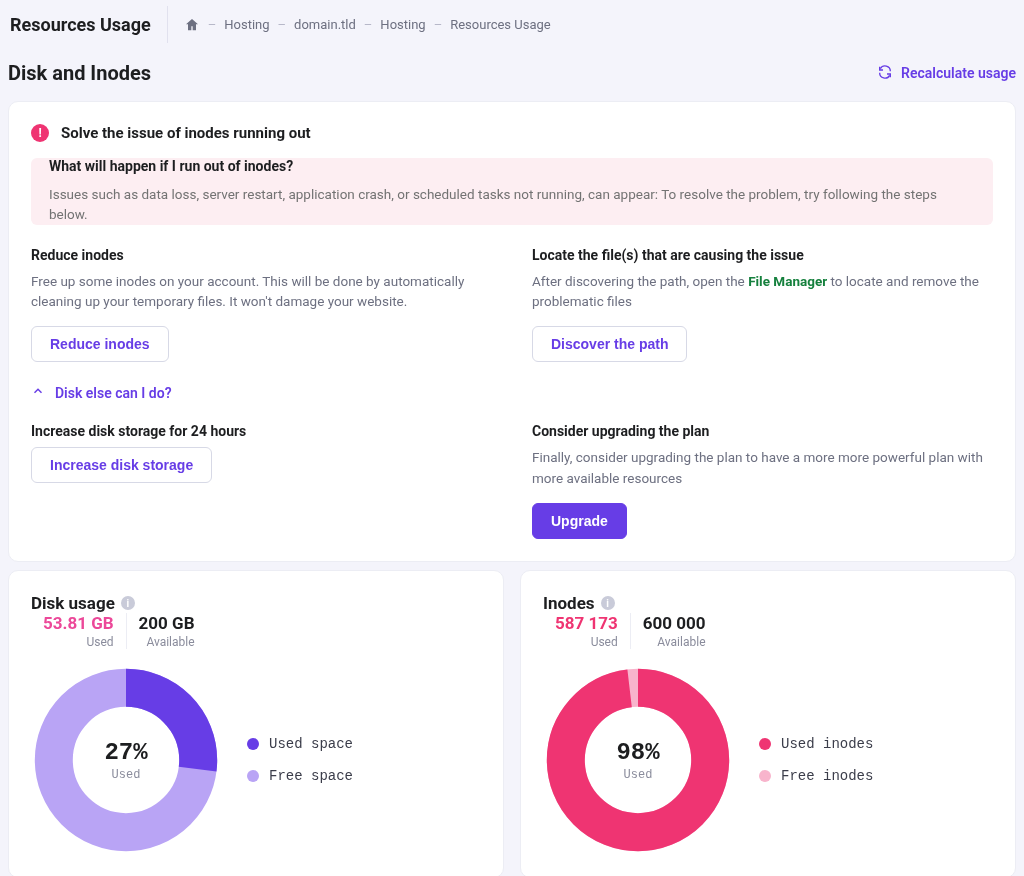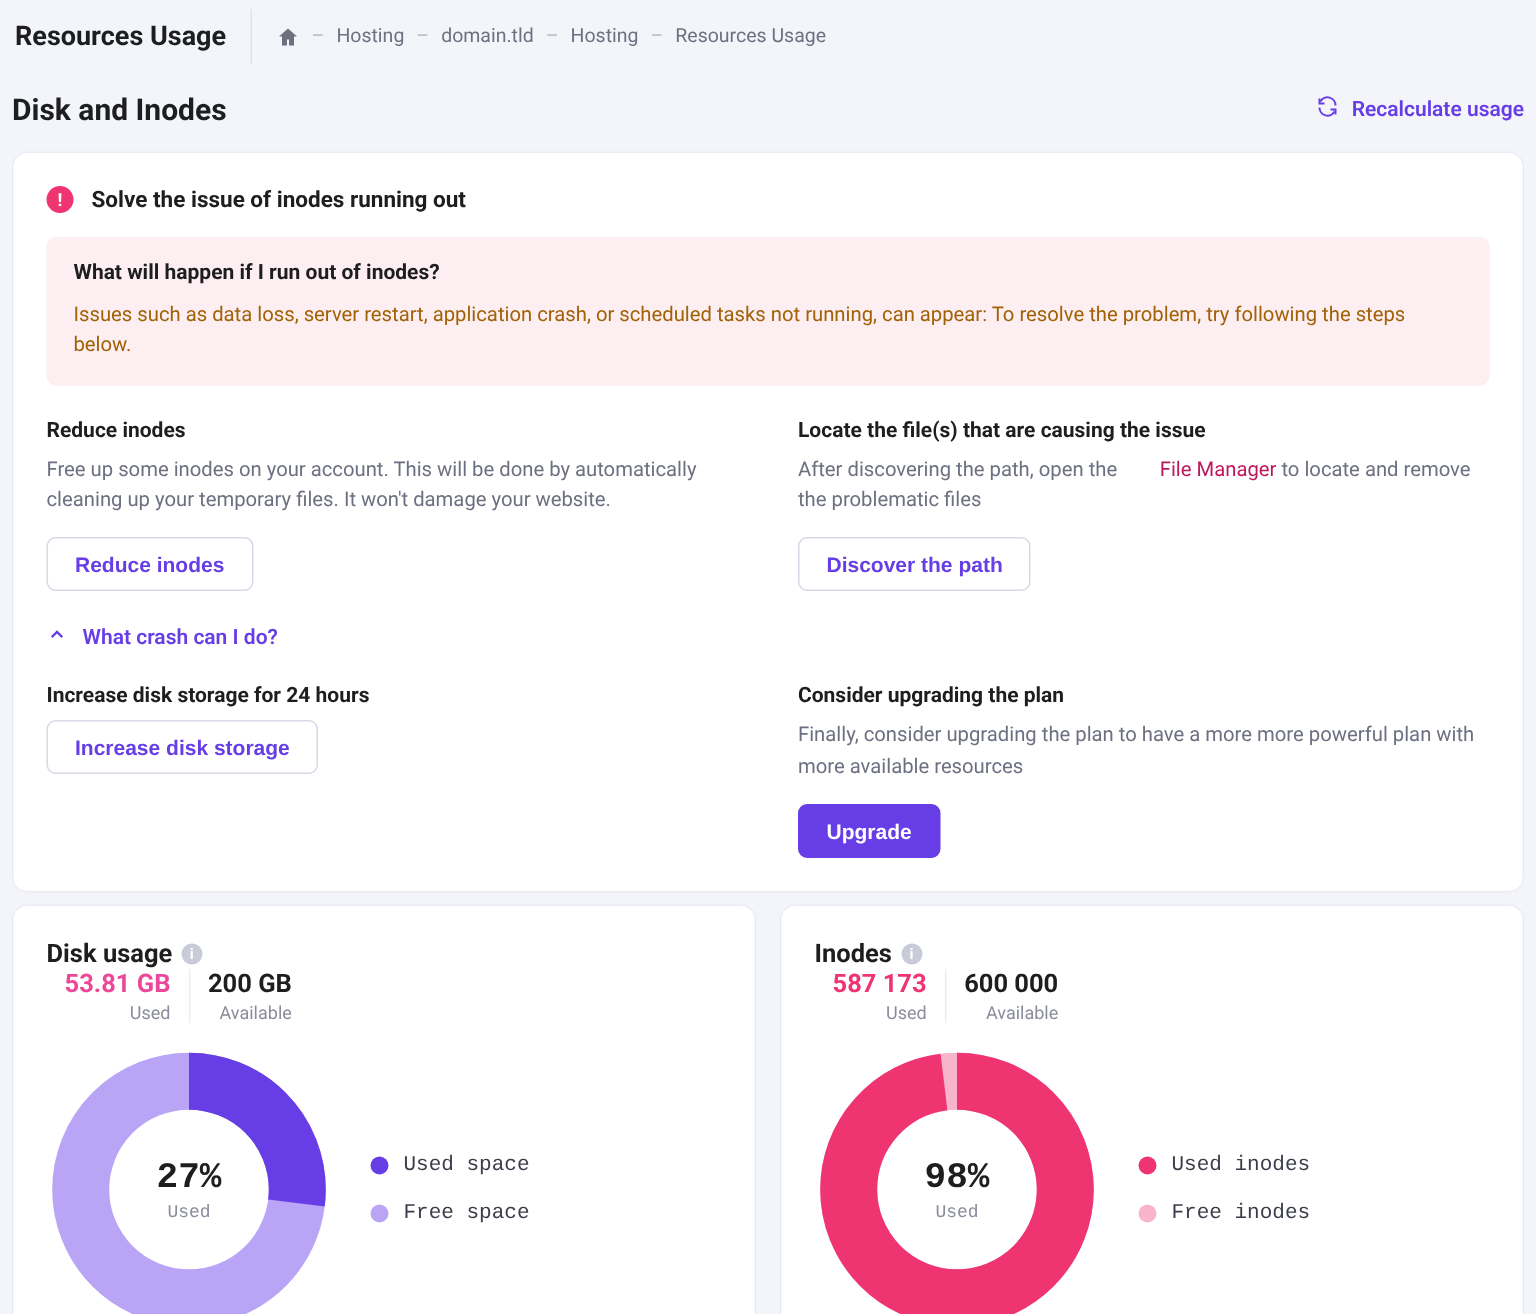--- a/index.html
+++ b/index.html
@@ -57,33 +57,33 @@
   }
   .alert-badge {
     width: 18px; height: 18px; border-radius: 50%;
     background: #ef3472; color: #fff; font-size: 12px; font-weight: 700;
     display: flex; align-items: center; justify-content: center;
   }
   .alert-title h3 { font-size: 15px; font-weight: 700; }
   .pink-box {
     background: #fdeef2;
     border-radius: 6px;
-    padding: 16px 18px;
+    padding: 0 18px;
     margin-bottom: 22px;
   }
   .pink-box .q { font-weight: 700; margin-bottom: 10px; font-size: 14px; }
-  .pink-box .a { color: #a16207; font-size: 13.5px; line-height: 1.5; }
+  .pink-box .a { color: #737373; font-size: 13.5px; line-height: 1.5; }
   .two-col {
     display: grid;
     grid-template-columns: 1fr 1fr;
     gap: 40px;
   }
   .block h4 { font-size: 14px; font-weight: 700; margin-bottom: 8px; }
   .block p { color: #6d7081; font-size: 13.5px; line-height: 1.55; margin-bottom: 14px; }
-  .block p .link { color: #be185d; font-weight: 400; margin-left: 25px; }
+  .block p .link { color: #15803d; font-weight: 700; }
   .btn {
     display: inline-block;
     border: 1px solid #d7d9e6;
     background: #fff;
     color: #673de6;
     font-weight: 600;
     font-size: 14px;
     padding: 9px 18px;
     border-radius: 6px;
     cursor: pointer;
@@ -198,21 +198,21 @@
       <button class="btn">Discover the path</button>
     </div>
   </div>
 
   <div class="expander">
     <span>
       <svg viewBox="0 0 24 24">
           <polyline points="6 15 12 9 18 15"></polyline>
         </svg>
     </span>
-    <span>What crash can I do?</span>
+    <span>Disk else can I do?</span>
   </div>
 
   <div class="two-col">
     <div class="block">
       <h4>Increase disk storage for 24 hours</h4>
       <button class="btn">Increase disk storage</button>
     </div>
     <div class="block">
       <h4>Consider upgrading the plan</h4>
       <p>Finally, consider upgrading the plan to have a more more powerful plan with more available resources</p>

